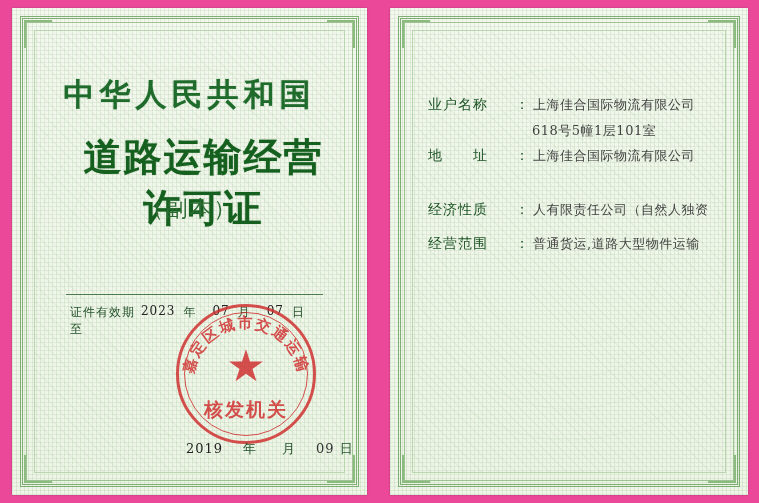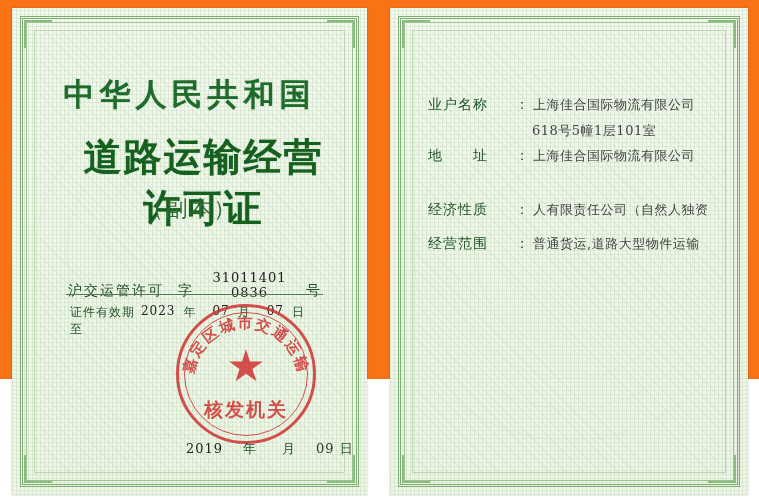--- a/index.html
+++ b/index.html
@@ -9,22 +9,22 @@
   }
   body {
     width: 759px;
     height: 503px;
     overflow: hidden;
     font-family: "DejaVu Sans", "Liberation Sans", sans-serif;
   }
   .page {
     position: relative;
     width: 759px;
-    height: 379px;
-    background: #f97316;
+    height: 503px;
+    background: #ec4899;
   }
   
   .cert-left {
     position: absolute;
     left: 12px;
     top: 8px;
     width: 355px;
     height: 487px;
     background:
       repeating-linear-gradient(90deg, rgba(120,170,110,0.16) 0px, rgba(120,170,110,0.16) 1px, rgba(255,255,255,0) 1px, rgba(255,255,255,0) 4px),
@@ -326,26 +326,20 @@
     </svg>
 
     <div class="left-content">
 
       <div class="title-country">中华人民共和国</div>
 
       <div class="title-main">道路运输经营许可证</div>
 
       <div class="title-sub">（副本）</div>
 
-      <div class="license-row">
-        <span class="license-label">沪交运管许可</span>
-        <span class="license-suffix" style="padding-left:14px;">字</span>
-        <span class="license-num">31011401 0836</span>
-        <span class="license-suffix">号</span>
-      </div>
 
       <div class="rule r1"></div>
 
       <div class="valid-row">
         <span>证件有效期至</span>
         <span class="v-date">2023</span>
         <span class="v-unit">年</span>
         <span class="v-date">07</span>
         <span class="v-unit">月</span>
         <span class="v-date">07</span>

